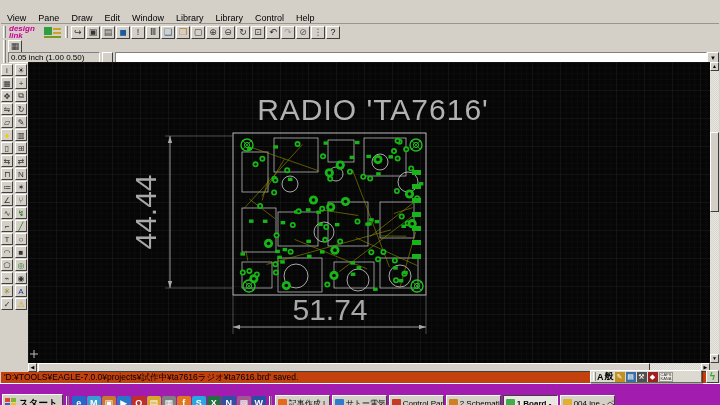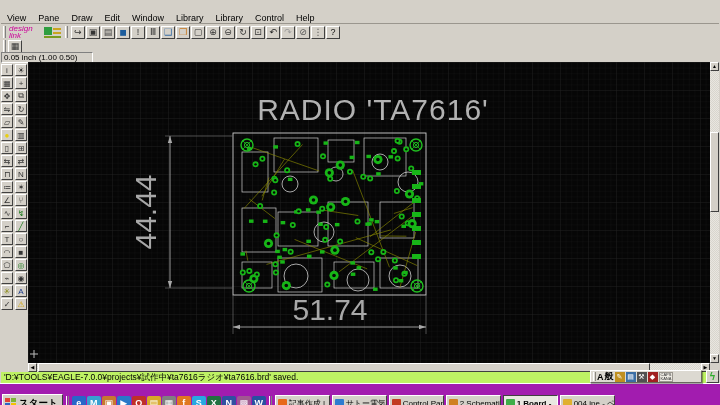--- a/index.html
+++ b/index.html
@@ -21,30 +21,30 @@
   
   #menubar { position:absolute; left:1px; top:13px; right:1px; height:11px; display:flex; align-items:center;
     border-bottom:1px solid #9a968e; background:#d4d0c8; }
   .menuitem { padding:0 6px; height:11px; line-height:11px; }
 
   
   #toolbar1 { position:absolute; left:1px; top:24px; right:1px; height:16px; display:flex; align-items:center; gap:1px; background:#d4d0c8; }
   #toolbar2 { position:absolute; left:1px; top:40px; right:1px; height:12px; display:flex; align-items:center; background:#d4d0c8; }
   .grip { width:3px; height:12px; margin:0 2px; border-left:1px solid #fff; border-right:1px solid #808080; }
   .tbicon { width:14px; height:13px; font-size:9px; }
-  #logo-designlink { color:#cc0099; font-style:italic; font-weight:normal; font-size:8px; width:32px; line-height:7px; }
+  #logo-designlink { color:#cc0099; font-style:italic; font-weight:bold; font-size:8px; width:32px; line-height:7px; }
   #logo-pcb { width:20px; height:13px; position:relative; }
   #logo-pcb .g { position:absolute; left:2px; top:1px; width:8px; height:8px; background:#2e9e40; }
   #logo-pcb .y1,{ }
   #logo-pcb .t { position:absolute; left:11px; top:2px; width:8px; height:2px; background:#caa520; }
   #logo-pcb .t2 { position:absolute; left:11px; top:6px; width:8px; height:2px; background:#caa520; }
   #logo-pcb .t3 { position:absolute; left:2px; top:10px; width:17px; height:2px; background:#7a9a20; }
 
   
-  #cmdrow { position:absolute; left:1px; top:52px; right:1px; height:11px; display:flex; align-items:flex-start; background:#d4d0c8;flex-direction:column; }
+  #cmdrow { position:absolute; left:1px; top:52px; right:1px; height:11px; display:flex; align-items:flex-end; background:#d4d0c8; }
   #coords { width:92px; height:11px; line-height:9px; padding:0 2px; background:#d4d0c8; border:1px solid; border-color:#808080 #fff #fff #808080; font-size:8px; white-space:nowrap;}
   #coordbtn { width:11px; height:11px; margin-left:2px; }
   #cmdline { flex:1; height:11px; margin-left:2px; border:1px solid; border-color:#808080 #fff #fff #808080; background:#fff; font-size:8px; padding:0 2px; font-family:"Liberation Sans",sans-serif;}
   #cmddrop { width:12px; height:11px; font-size:6px; }
 
   
   #palette { position:absolute; left:1px; top:63px; width:27px; bottom:33px; background:#d4d0c8;
     display:grid; grid-template-columns:13px 13px; align-content:start; gap:1px 1px; padding-top:1px; }
   .palicon { width:12px; height:12px; font-size:8px; display:flex; align-items:center; justify-content:center; color:#333; background:#d4d0c8; }
   #canvas { position:absolute; left:28px; top:62px; width:682px; height:301px; background:#060606; overflow:hidden; }
@@ -53,21 +53,21 @@
   .sbtn { position:absolute; width:9px; height:9px; font-size:5px; line-height:7px; text-align:center; }
   #vscroll { position:absolute; right:1px; top:62px; width:9px; height:301px;
     background:repeating-conic-gradient(#e8e6e0 0 25%,#d8d5cd 0 50%) 0 0/2px 2px; }
   #vthumb { position:absolute; left:0; top:70px; width:9px; height:80px; }
   #hscroll { position:absolute; left:28px; right:10px; top:363px; height:9px;
     background:repeating-conic-gradient(#e8e6e0 0 25%,#d8d5cd 0 50%) 0 0/2px 2px; }
   #hthumb { position:absolute; left:10px; right:60px; top:0; height:9px; }
   #sbcorner { position:absolute; right:1px; top:363px; width:9px; height:9px; background:#d4d0c8; }
 
   
-  #statusbar { position:absolute; left:1px; right:1px; top:372px; height:11px; background:#bef264; line-height:11px; padding-left:3px; font-size:8.5px; white-space:nowrap;}
+  #statusbar { position:absolute; left:1px; right:1px; top:372px; height:11px; background:#c2410c; line-height:11px; padding-left:3px; font-size:8.5px; white-space:nowrap;}
 
   
   #langbar { position:absolute; left:590px; top:370px; width:112px; height:13px; display:flex; align-items:center; gap:1px; padding:0 2px;
     background:#dcd9d1; border:1px solid; border-color:#fff #6a675f #6a675f #fff; box-shadow:1px 1px 1px rgba(0,0,0,.35); z-index:5;}
   #langbar .lgrip { width:3px; height:9px; border-left:1px solid #fff; border-right:1px solid #8a877f; }
   #langbar .lab { font-size:9px; font-weight:bold; }
   .limeico { width:10px; height:10px; font-size:7px; color:#fff; display:flex; align-items:center; justify-content:center; }
   #capskana { font-size:4px; line-height:4px; color:#333; border:1px solid #9a968e; padding:0 1px; background:#ece9e1;}
   #lightning { position:absolute; left:706px; top:370px; width:13px; height:13px; z-index:5;
     display:flex; align-items:center; justify-content:center; color:#2fae2f; font-weight:bold; font-size:10px; }

